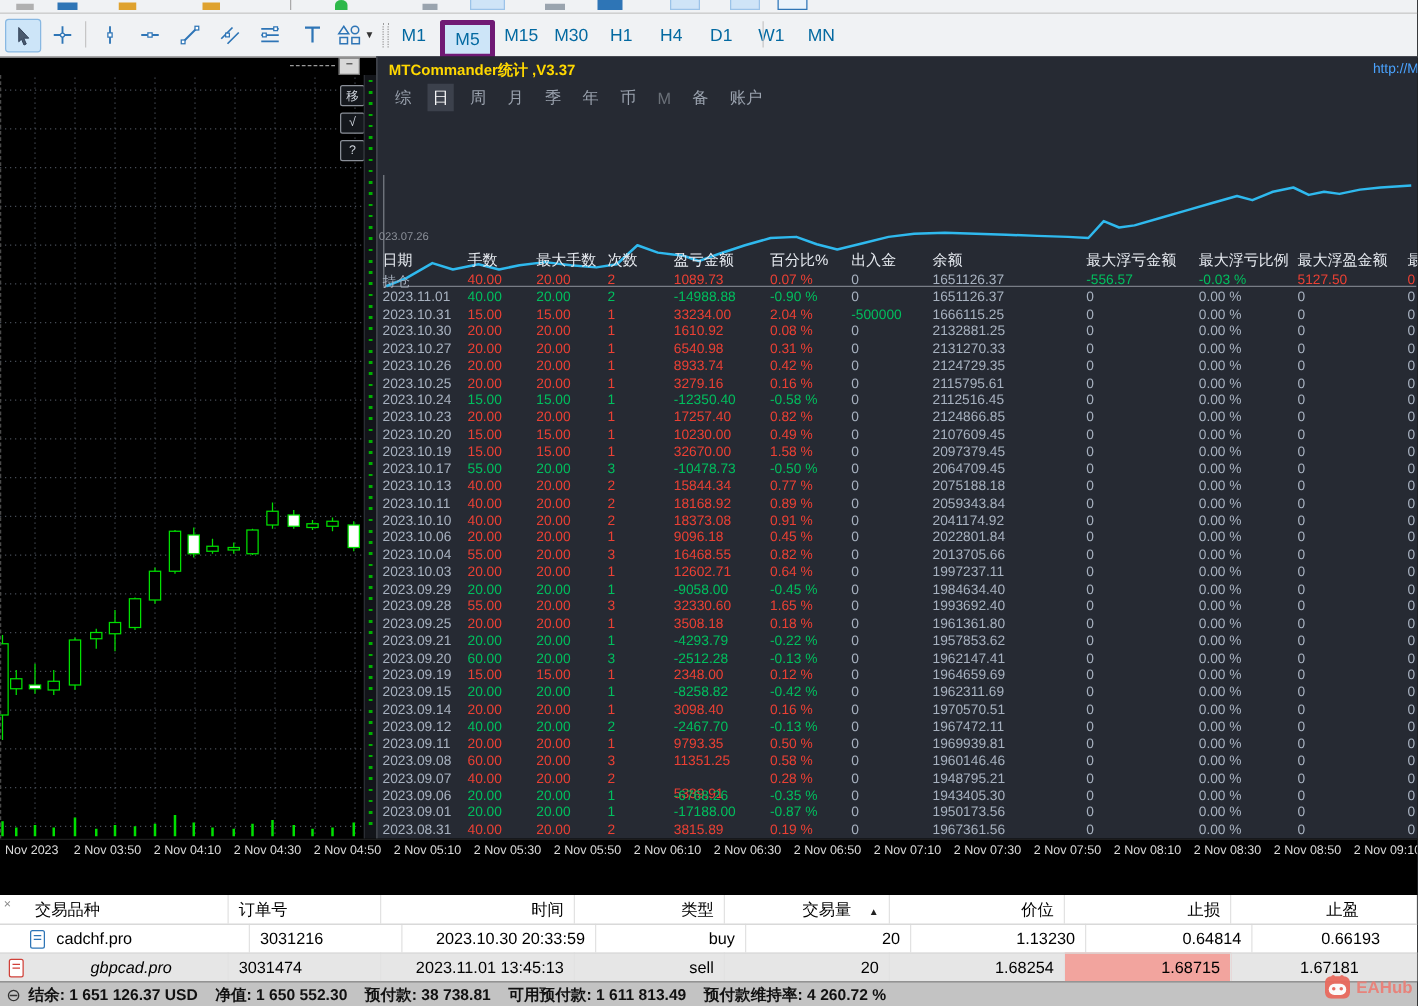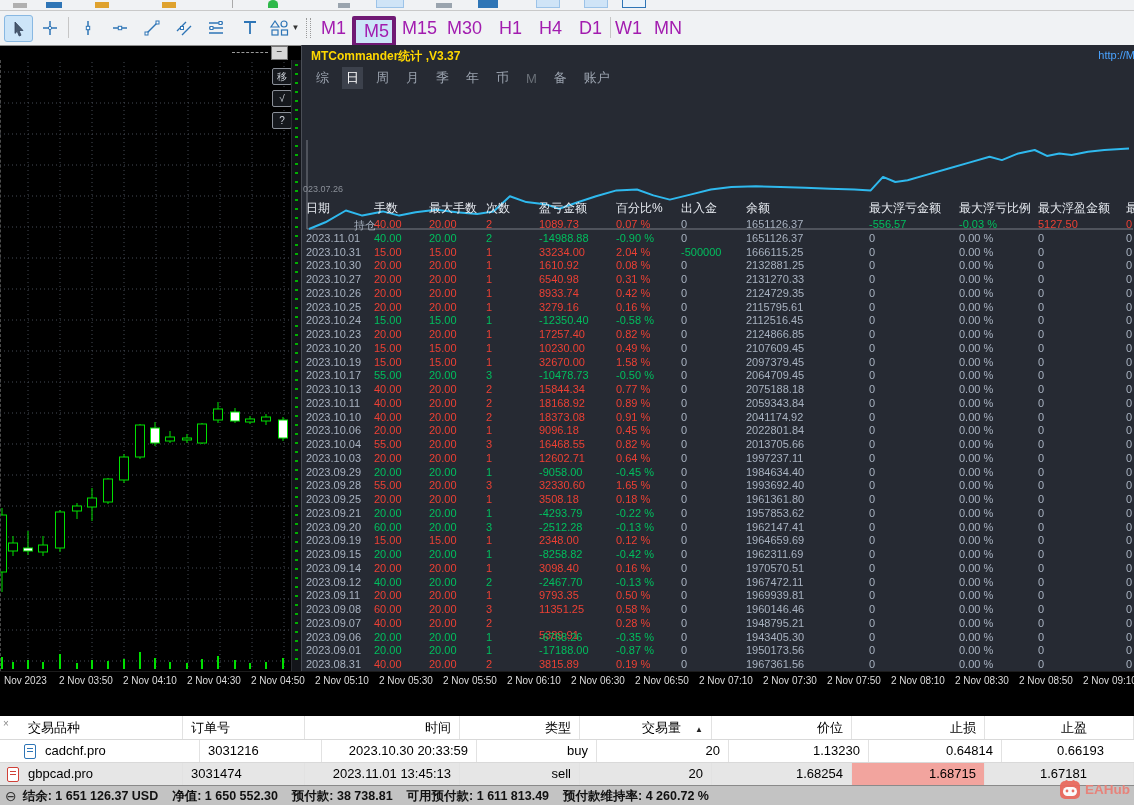--- a/index.html
+++ b/index.html
@@ -11,21 +11,21 @@
   #strip-top{position:absolute;left:0;top:0;width:1134px;height:10px;background:#f0f2f4;border-bottom:1px solid #c9c9c9;}
   .frag{position:absolute;bottom:2px;}
 
   
   #toolbar{position:absolute;left:0;top:11px;width:1134px;height:34px;background:#f0f2f4;border-bottom:1px solid #8f8f8f;}
   .tool-btn{position:absolute;top:4px;width:27px;height:25px;display:flex;align-items:center;justify-content:center;border-radius:3px;}
   .tool-btn.active{background:#cde5f8;border:1px solid #88b8e2;}
   .tool-sep{position:absolute;top:6px;width:1px;height:21px;background:#c6c6c6;}
   .drag-dots{position:absolute;top:7px;width:3px;height:20px;border-left:1px dotted #9a9a9a;border-right:1px dotted #9a9a9a;}
   #tf-group{position:absolute;left:312px;top:5px;display:flex;gap:2px;}
-  .tf-btn{min-width:30px;padding:0 3px;height:23px;line-height:23px;text-align:right;color:#a21caf;font-size:18px;cursor:default;border:1px solid transparent;border-radius:2px;}
+  .tf-btn{min-width:30px;padding:0 3px;height:23px;line-height:23px;text-align:center;color:#0369a1;font-size:14px;cursor:default;border:1px solid transparent;border-radius:2px;}
   .tf-btn.active{background:#cde5f8;border:4px solid #701a75;}
 
   
   #chart-title{position:absolute;left:0;top:45px;width:296px;height:15px;background:#000;color:#e6e6e6;font-size:10.5px;display:flex;align-items:center;}
   #chart-title .txt{margin-left:4px;white-space:nowrap;}
   .title-dash{position:absolute;left:232px;top:52px;width:36px;border-top:1px dashed #9a9a9a;}
   #min-btn{position:absolute;left:271px;top:46px;width:15px;height:12px;background:#d8d8d8;border:1px solid #777;color:#111;
            font-size:10px;line-height:10px;text-align:center;}
   .side-btn{position:absolute;left:272px;width:18px;height:15px;background:#15181d;border:1px solid #8a8f98;color:#cfd4dc;
             font-size:10px;display:flex;align-items:center;justify-content:center;border-radius:2px;}
@@ -311,21 +311,21 @@
         <span style="left: 314px;">百分比%</span>
         <span style="left: 379px;">出入金</span>
         <span style="left: 444px;">余额</span>
         <span style="left: 567px;">最大浮亏金额</span>
         <span style="left: 657px;">最大浮亏比例</span>
         <span style="left: 736px;">最大浮盈金额</span>
         <span style="left: 824px;">最</span>
       </div>
     <div id="stats-rows">
         <div class="srow" style="top: 0px;">
-          <span class="cell def" style="left: 4px; margin-left: 48px;">持仓</span>
+          <span class="cell def" style="left: 4px;">持仓</span>
           <span class="cell red" style="left: 72px;">40.00</span>
           <span class="cell red" style="left: 127px;">20.00</span>
           <span class="cell red" style="left: 184px;">2</span>
           <span class="cell red" style="left: 237px;">1089.73</span>
           <span class="cell red" style="left: 314px;">0.07 %</span>
           <span class="cell def" style="left: 379px;">0</span>
           <span class="cell def" style="left: 444px;">1651126.37</span>
           <span class="cell grn" style="left: 567px;">-556.57</span>
           <span class="cell grn" style="left: 657px;">-0.03 %</span>
           <span class="cell red" style="left: 736px;">5127.50</span>
@@ -821,21 +821,21 @@
         <div class="tr-cell" style="left: 183px; width: 122px; text-align: left; padding-left: 8px;">3031216</div>
         <div class="tr-cell" style="left: 305px; width: 155px; text-align: right; padding-right: 8px;">2023.10.30 20:33:59</div>
         <div class="tr-cell" style="left: 460px; width: 120px; text-align: right; padding-right: 8px;">buy</div>
         <div class="tr-cell" style="left: 580px; width: 132px; text-align: right; padding-right: 8px;">20</div>
         <div class="tr-cell" style="left: 712px; width: 140px; text-align: right; padding-right: 8px;">1.13230</div>
         <div class="tr-cell" style="left: 852px; width: 133px; text-align: right; padding-right: 8px;">0.64814</div>
         <div class="tr-cell" style="left: 985px; width: 149px; text-align: right; padding-right: 46px;">0.66193</div>
       </div>
       <div class="row-sep" style="top: 23px;"></div>
       <div class="tr-row" style="top: 46px; background: rgb(230, 230, 230);">
-        <div class="tr-cell" style="left: 0px; width: 183px; text-align: left; padding-left: 28px;">gbpcad.pro<div class="doc-icon sell"></div></div>
+        <div class="tr-cell" style="left: 0px; width: 183px; text-align: center; padding-left: 28px; font-style: italic;">gbpcad.pro<div class="doc-icon sell"></div></div>
         <div class="tr-cell" style="left: 183px; width: 122px; text-align: left; padding-left: 8px;">3031474</div>
         <div class="tr-cell" style="left: 305px; width: 155px; text-align: right; padding-right: 8px;">2023.11.01 13:45:13</div>
         <div class="tr-cell" style="left: 460px; width: 120px; text-align: right; padding-right: 8px;">sell</div>
         <div class="tr-cell" style="left: 580px; width: 132px; text-align: right; padding-right: 8px;">20</div>
         <div class="tr-cell" style="left: 712px; width: 140px; text-align: right; padding-right: 8px;">1.68254</div>
         <div class="tr-cell" style="left: 852px; width: 133px; text-align: right; padding-right: 8px; background: rgb(242, 164, 158);">1.68715</div>
         <div class="tr-cell" style="left: 985px; width: 149px; text-align: right; padding-right: 46px;">1.67181</div>
       </div>
       <div class="row-sep" style="top: 46px;"></div>
     </div>

